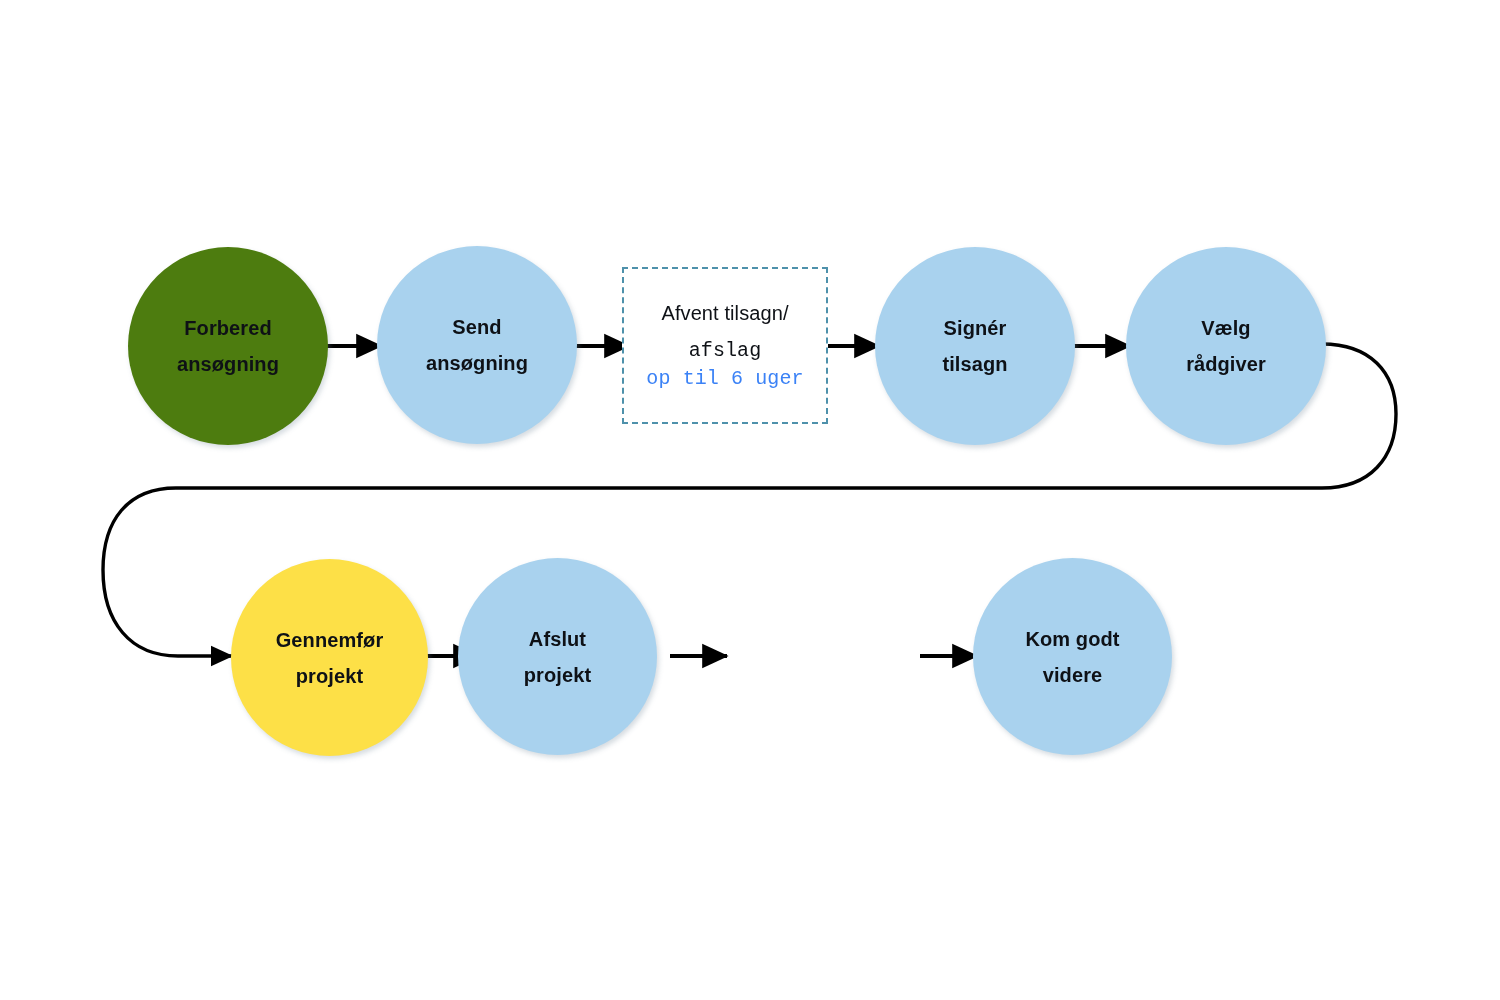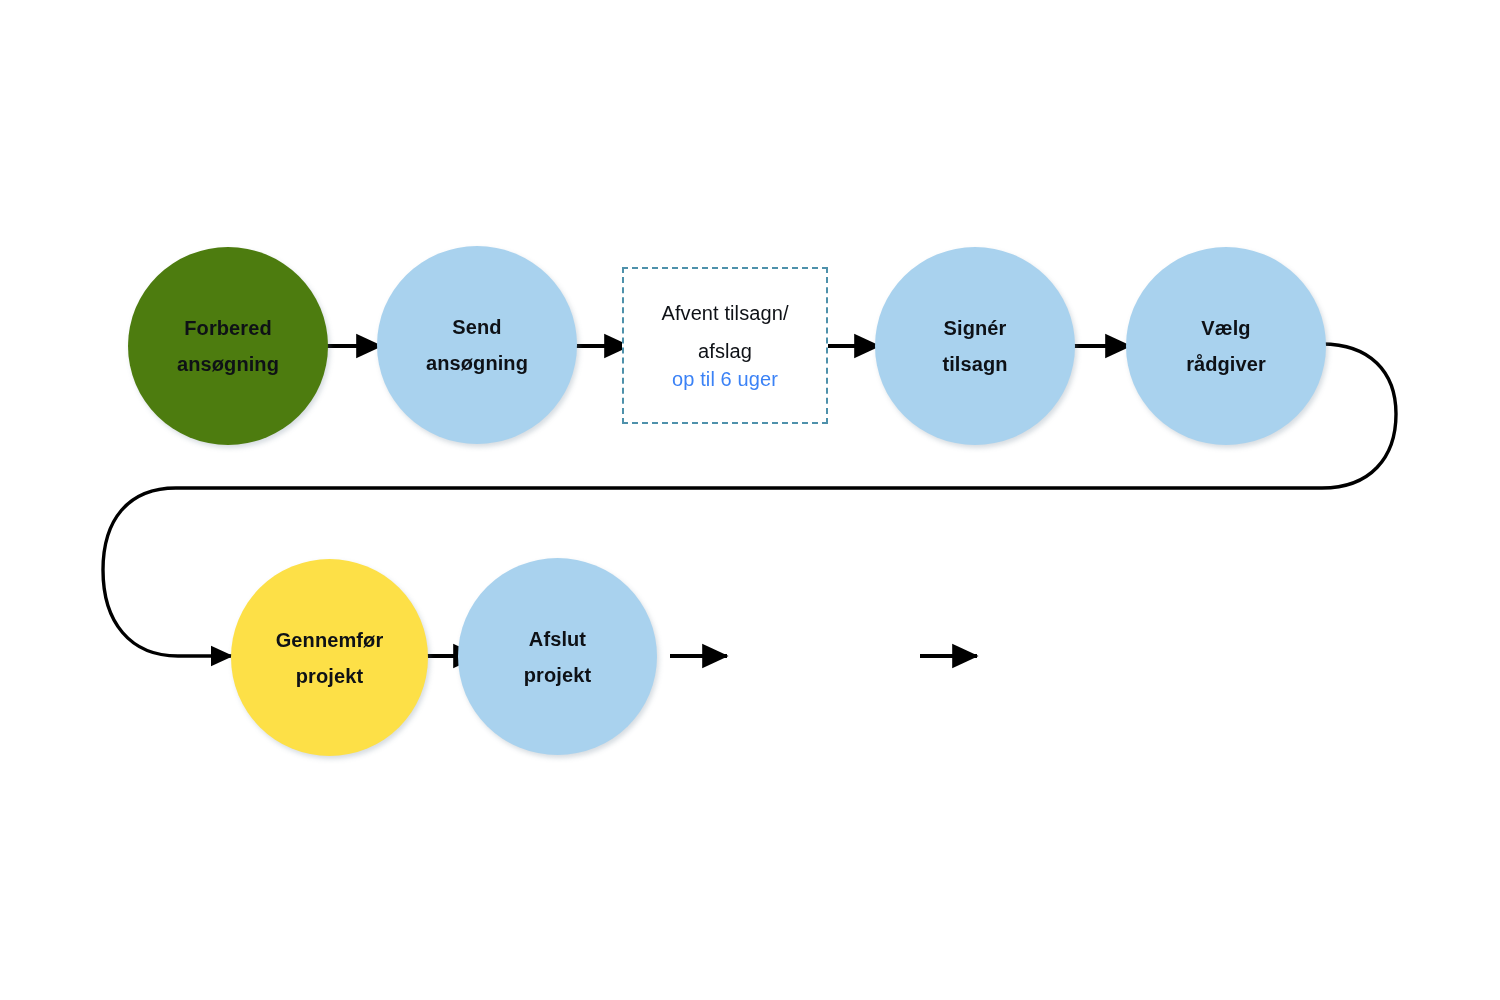--- a/index.html
+++ b/index.html
@@ -53,21 +53,21 @@
     font-size: 20px;
     font-weight: 700;
     letter-spacing: 0.1px;
   }
   .node.dashed .node-line {
     font-size: 20px;
     font-weight: 400;
     letter-spacing: 0.1px;
   }
   .node.circle .node-line + .node-line { margin-top: 16px; }
-  .node.dashed .node-line + .node-line { margin-top: 18px; }
+  .node.dashed .node-line + .node-line { margin-top: 18px; font-family: Liberation Mono, monospace; }
 </style>
 </head>
 <body>
 
 <div id="canvas">
 
   <svg id="edges" width="1500" height="1000" viewBox="0 0 1500 1000" xmlns="http://www.w3.org/2000/svg">
     <defs>
       <marker id="arrowhead" markerWidth="7" markerHeight="7" refX="6.2" refY="3.5" orient="auto" markerUnits="strokeWidth">
         <path d="M0,0.45 L6.6,3.5 L0,6.55 z" fill="#000000"></path>
@@ -119,14 +119,18 @@
       <span class="node-line" style="color: rgb(14, 17, 22);">tilsagn</span>
     </div>
   <div class="node circle" style="left: 231px; top: 559px; width: 197px; height: 197px; background: #fde047;">
       <span class="node-line" style="color: rgb(14, 17, 22);">Gennemfør</span>
       <span class="node-line" style="color: rgb(14, 17, 22);">projekt</span>
     </div>
   <div class="node circle" style="left: 458px; top: 558px; width: 199px; height: 197px; background: rgb(169, 210, 238); text-align: right;">
       <span class="node-line" style="color: rgb(14, 17, 22);">Afslut</span>
       <span class="node-line" style="color: rgb(14, 17, 22);">projekt</span>
     </div>
+  <div class="node circle" style="left: 973px; top: 558px; width: 199px; height: 197px; background: rgb(169, 210, 238);">
+      <span class="node-line" style="color: rgb(14, 17, 22);">Kom godt</span>
+      <span class="node-line" style="color: rgb(14, 17, 22);">videre</span>
+    </div>
 
 </div>
 
 </body></html>

